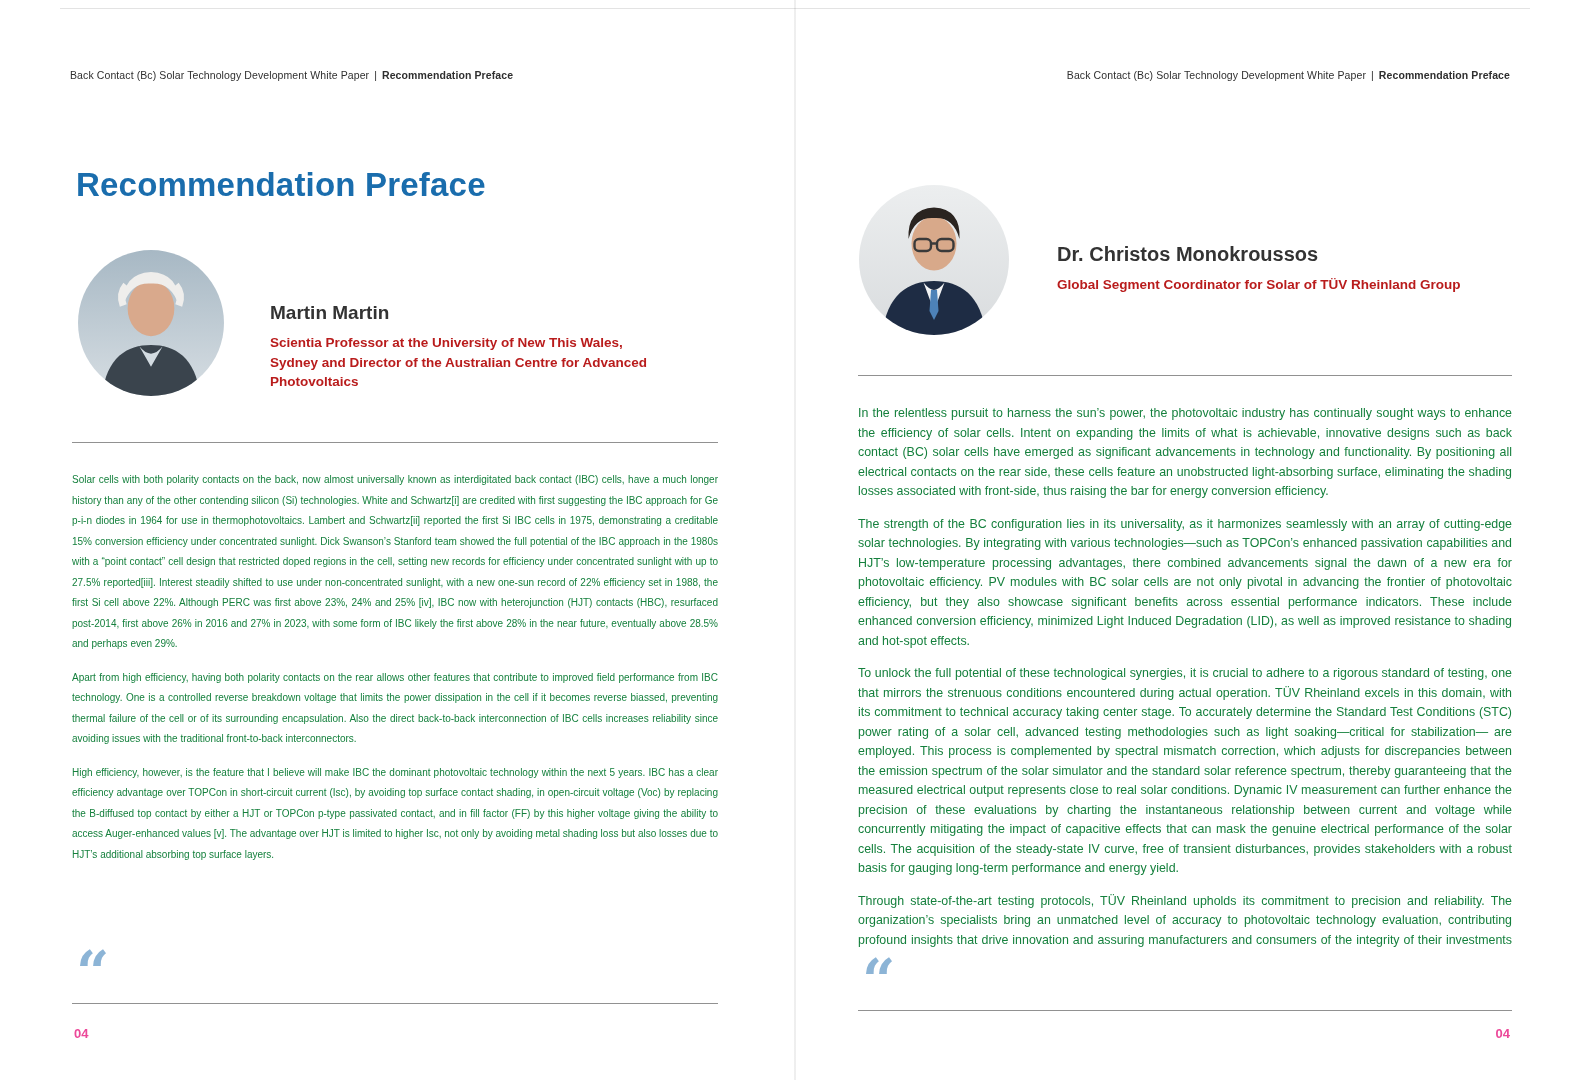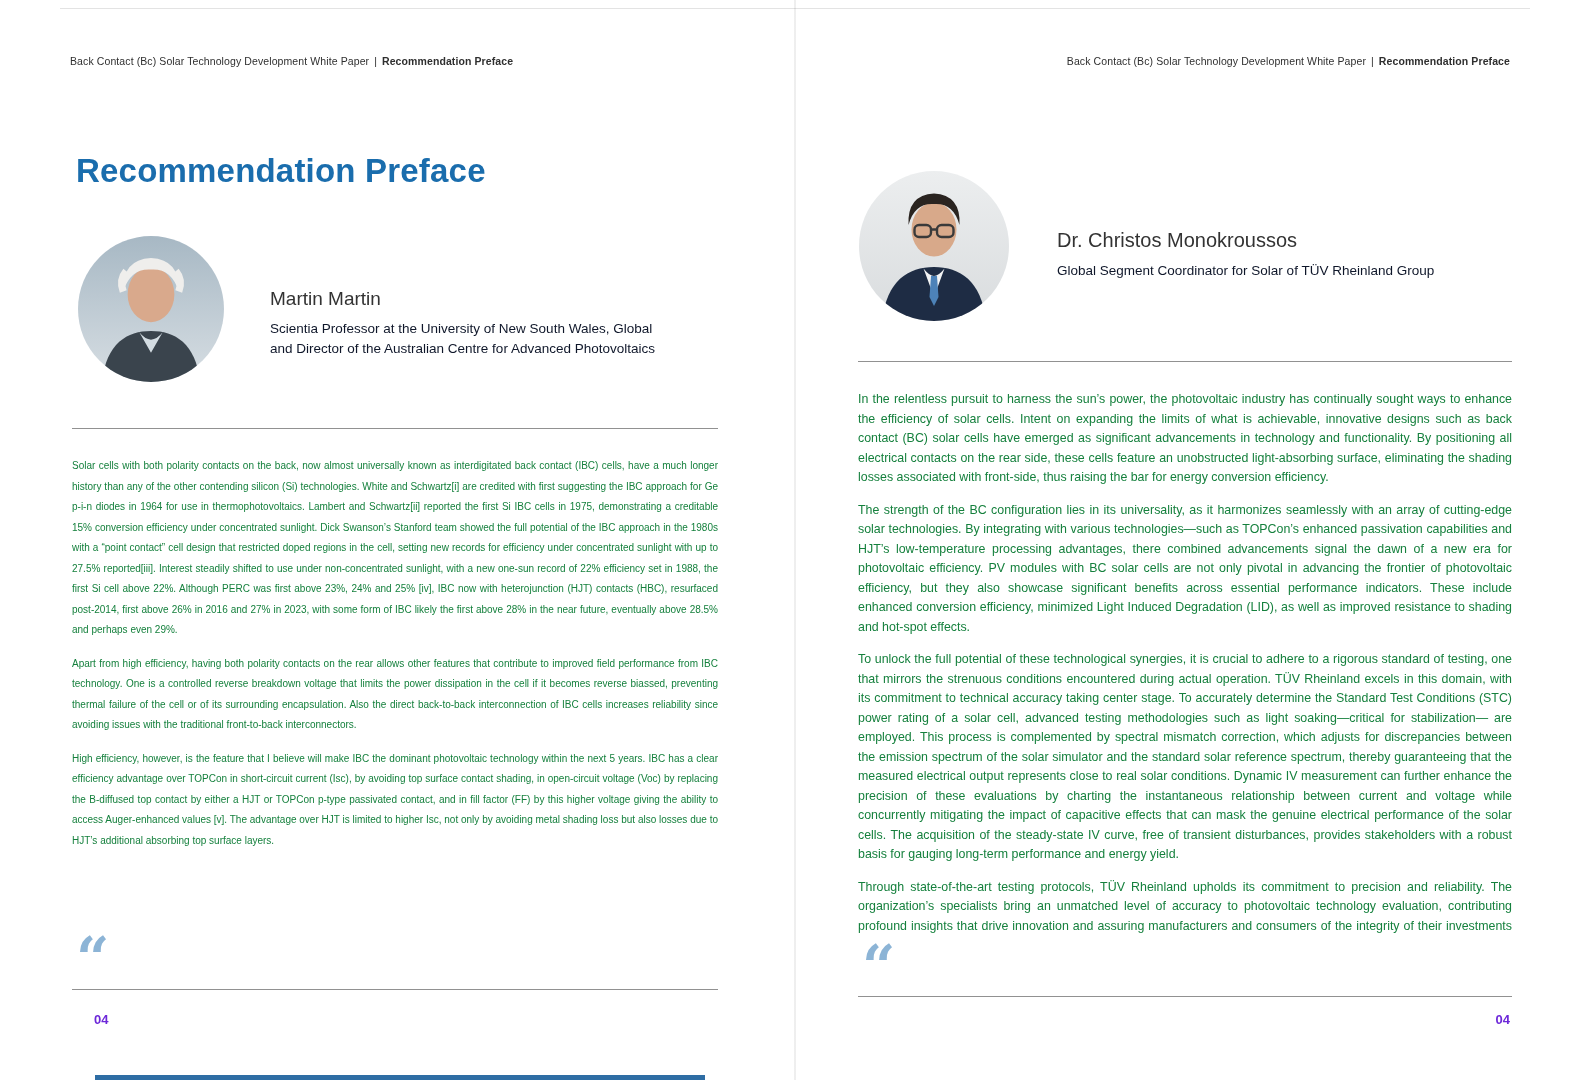--- a/index.html
+++ b/index.html
@@ -2,42 +2,42 @@
 <html><head>
 <meta charset="utf-8">
 <style>
   * { margin:0; padding:0; box-sizing:border-box; }
   html,body { width:1590px; height:1080px; background:#ffffff; font-family:"Liberation Sans", sans-serif; }
   .spread { position:relative; width:1590px; height:1080px; background:#ffffff; overflow:hidden; }
   .top-edge { position:absolute; top:8px; left:60px; width:1470px; height:1px; background:#e3e3e3; }
   .spine { position:absolute; top:0; left:794px; width:2px; height:1080px;
            background:linear-gradient(90deg, rgba(0,0,0,0.04), rgba(0,0,0,0.09), rgba(0,0,0,0.04)); }
 
-  .page { position:absolute; top:4px; width:795px; height:796px; }
+  .page { position:absolute; top:18px; width:795px; height:796px; }
   .page-left { left:0; }
   .page-right { left:795px; }
 
   .running-header { position:absolute; top:51px; font-size:10.5px; color:#2f2f2f; letter-spacing:.1px; white-space:nowrap; }
   .page-left .running-header { left:70px; }
   .page-right .running-header { right:80px; text-align:right; }
   .hdr-sep { margin:0 5px; color:#2f2f2f; }
   .hdr-bold { font-weight:bold; }
 
   .doc-title { position:absolute; top:148px; left:76px; font-size:33px; font-weight:bold; color:#1a6dad; letter-spacing:.2px; }
 
   .avatar { position:absolute; border-radius:50%; overflow:hidden; }
   .avatar svg { display:block; width:100%; height:100%; }
   .avatar-mg { top:232px; left:78px; width:146px; height:146px; }
   .avatar-cm { top:167px; left:64px; width:150px; height:150px; }
 
-  .author-name { position:absolute; font-size:19px; font-weight:normal; color:#333333; }
+  .author-name { position:absolute; font-size:19px; font-weight:bold; color:#333333; }
   .page-left .author-name { top:284px; left:270px; }
   .page-right .author-name { top:225px; left:262px; font-size:20px; }
 
-  .author-bio { position:absolute; font-size:13.5px; color:#0f172a; line-height:1.45; }
+  .author-bio { position:absolute; font-size:13.5px; color:#b91c1c; line-height:1.45;font-weight:bold; }
   .page-left .author-bio { top:315px; left:270px; width:400px; }
   .page-right .author-bio { top:257px; left:262px; width:420px; }
 
   .rule { position:absolute; height:1px; background:#919191; }
   .page-left .rule-author { top:424px; left:72px; width:646px; }
   .page-right .rule-author { top:357px; left:63px; width:654px; }
   .page-left .rule-quote { top:985px; left:72px; width:646px; }
   .page-right .rule-quote { top:992px; left:63px; width:654px; }
 
   .body-copy { position:absolute; text-align:justify; color:#15803d; }
@@ -45,21 +45,21 @@
                           font-size:10px; line-height:20.5px; }
   .page-right .body-copy { top:386px; left:63px; width:654px; height:548px; overflow:hidden;
                            font-size:12.4px; line-height:19.5px; }
   .body-copy p { margin-bottom:13px; }
 
   .quote-glyph { position:absolute; font-family:"DejaVu Serif", serif; font-weight:bold;
                  font-size:58px; line-height:1; color:#8cb4d6; }
   .page-left .quote-glyph { top:926px; left:76px; }
   .page-right .quote-glyph { top:934px; left:67px; }
 
-  .page-number { position:absolute; top:1008px; font-size:13px; font-weight:bold; color:#6d28d9;margin-left:20px; }
+  .page-number { position:absolute; top:1008px; font-size:13px; font-weight:bold; color:#ec4899; }
   .page-left .page-number { left:74px; }
   .page-right .page-number { right:80px; }
 
   .footer-bar { position:absolute; top:1071px; left:95px; width:610px; height:9px; background:#2e6da4; }
 </style>
 </head>
 <body>
 
 <div class="spread">
   <div class="top-edge"></div>
@@ -84,21 +84,21 @@
         <rect width="100" height="100" fill="url(#gmg)"></rect>
         <path d="M16,104 C18,74 33,65 50,65 C67,65 82,74 84,104 Z" fill="#3a444d"></path>
         <path d="M42,66 L50,80 L58,66 Q54,71 50,71 Q46,71 42,66 Z" fill="#d3dce2"></path>
         <ellipse cx="50" cy="40" rx="16" ry="19" fill="#d9a98c"></ellipse>
         <path d="M31,38 Q30,16 50,15 Q70,16 69,38 Q64,22 50,23 Q36,22 31,38 Z" fill="#efeeec"></path>
         <path d="M31,38 Q28,30 33,24 M69,38 Q72,30 67,24" stroke="#efeeec" stroke-width="5" fill="none"></path>
       </svg>
     </div>
 
     <div class="author-name">Martin Martin</div>
-    <div class="author-bio">Scientia Professor at the University of New South Wales, Global and Director of the Australian Centre for Advanced Photovoltaics</div>
+    <div class="author-bio">Scientia Professor at the University of New This Wales, Sydney and Director of the Australian Centre for Advanced Photovoltaics</div>
 
     <div class="rule rule-author"></div>
 
     <div class="body-copy">
       <p>Solar cells with both polarity contacts on the back, now almost universally known as interdigitated back contact (IBC) cells, have a much longer history than any of the other contending silicon (Si) technologies. White and Schwartz[i] are credited with first suggesting the IBC approach for Ge p-i-n diodes in 1964 for use in thermophotovoltaics. Lambert and Schwartz[ii] reported the first Si IBC cells in 1975, demonstrating a creditable 15% conversion efficiency under concentrated sunlight. Dick Swanson’s Stanford team showed the full potential of the IBC approach in the 1980s with a “point contact” cell design that restricted doped regions in the cell, setting new records for efficiency under concentrated sunlight with up to 27.5% reported[iii]. Interest steadily shifted to use under non-concentrated sunlight, with a new one-sun record of 22% efficiency set in 1988, the first Si cell above 22%. Although PERC was first above 23%, 24% and 25% [iv], IBC now with heterojunction (HJT) contacts (HBC), resurfaced post-2014, first above 26% in 2016 and 27% in 2023, with some form of IBC likely the first above 28% in the near future, eventually above 28.5% and perhaps even 29%.</p>
       <p>Apart from high efficiency, having both polarity contacts on the rear allows other features that contribute to improved field performance from IBC technology. One is a controlled reverse breakdown voltage that limits the power dissipation in the cell if it becomes reverse biassed, preventing thermal failure of the cell or of its surrounding encapsulation. Also the direct back-to-back interconnection of IBC cells increases reliability since avoiding issues with the traditional front-to-back interconnectors.</p>
       <p>High efficiency, however, is the feature that I believe will make IBC the dominant photovoltaic technology within the next 5 years. IBC has a clear efficiency advantage over TOPCon in short-circuit current (Isc), by avoiding top surface contact shading, in open-circuit voltage (Voc) by replacing the B-diffused top contact by either a HJT or TOPCon p-type passivated contact, and in fill factor (FF) by this higher voltage giving the ability to access Auger-enhanced values [v]. The advantage over HJT is limited to higher Isc, not only by avoiding metal shading loss but also losses due to HJT’s additional absorbing top surface layers.</p>
 
     </div>
 

